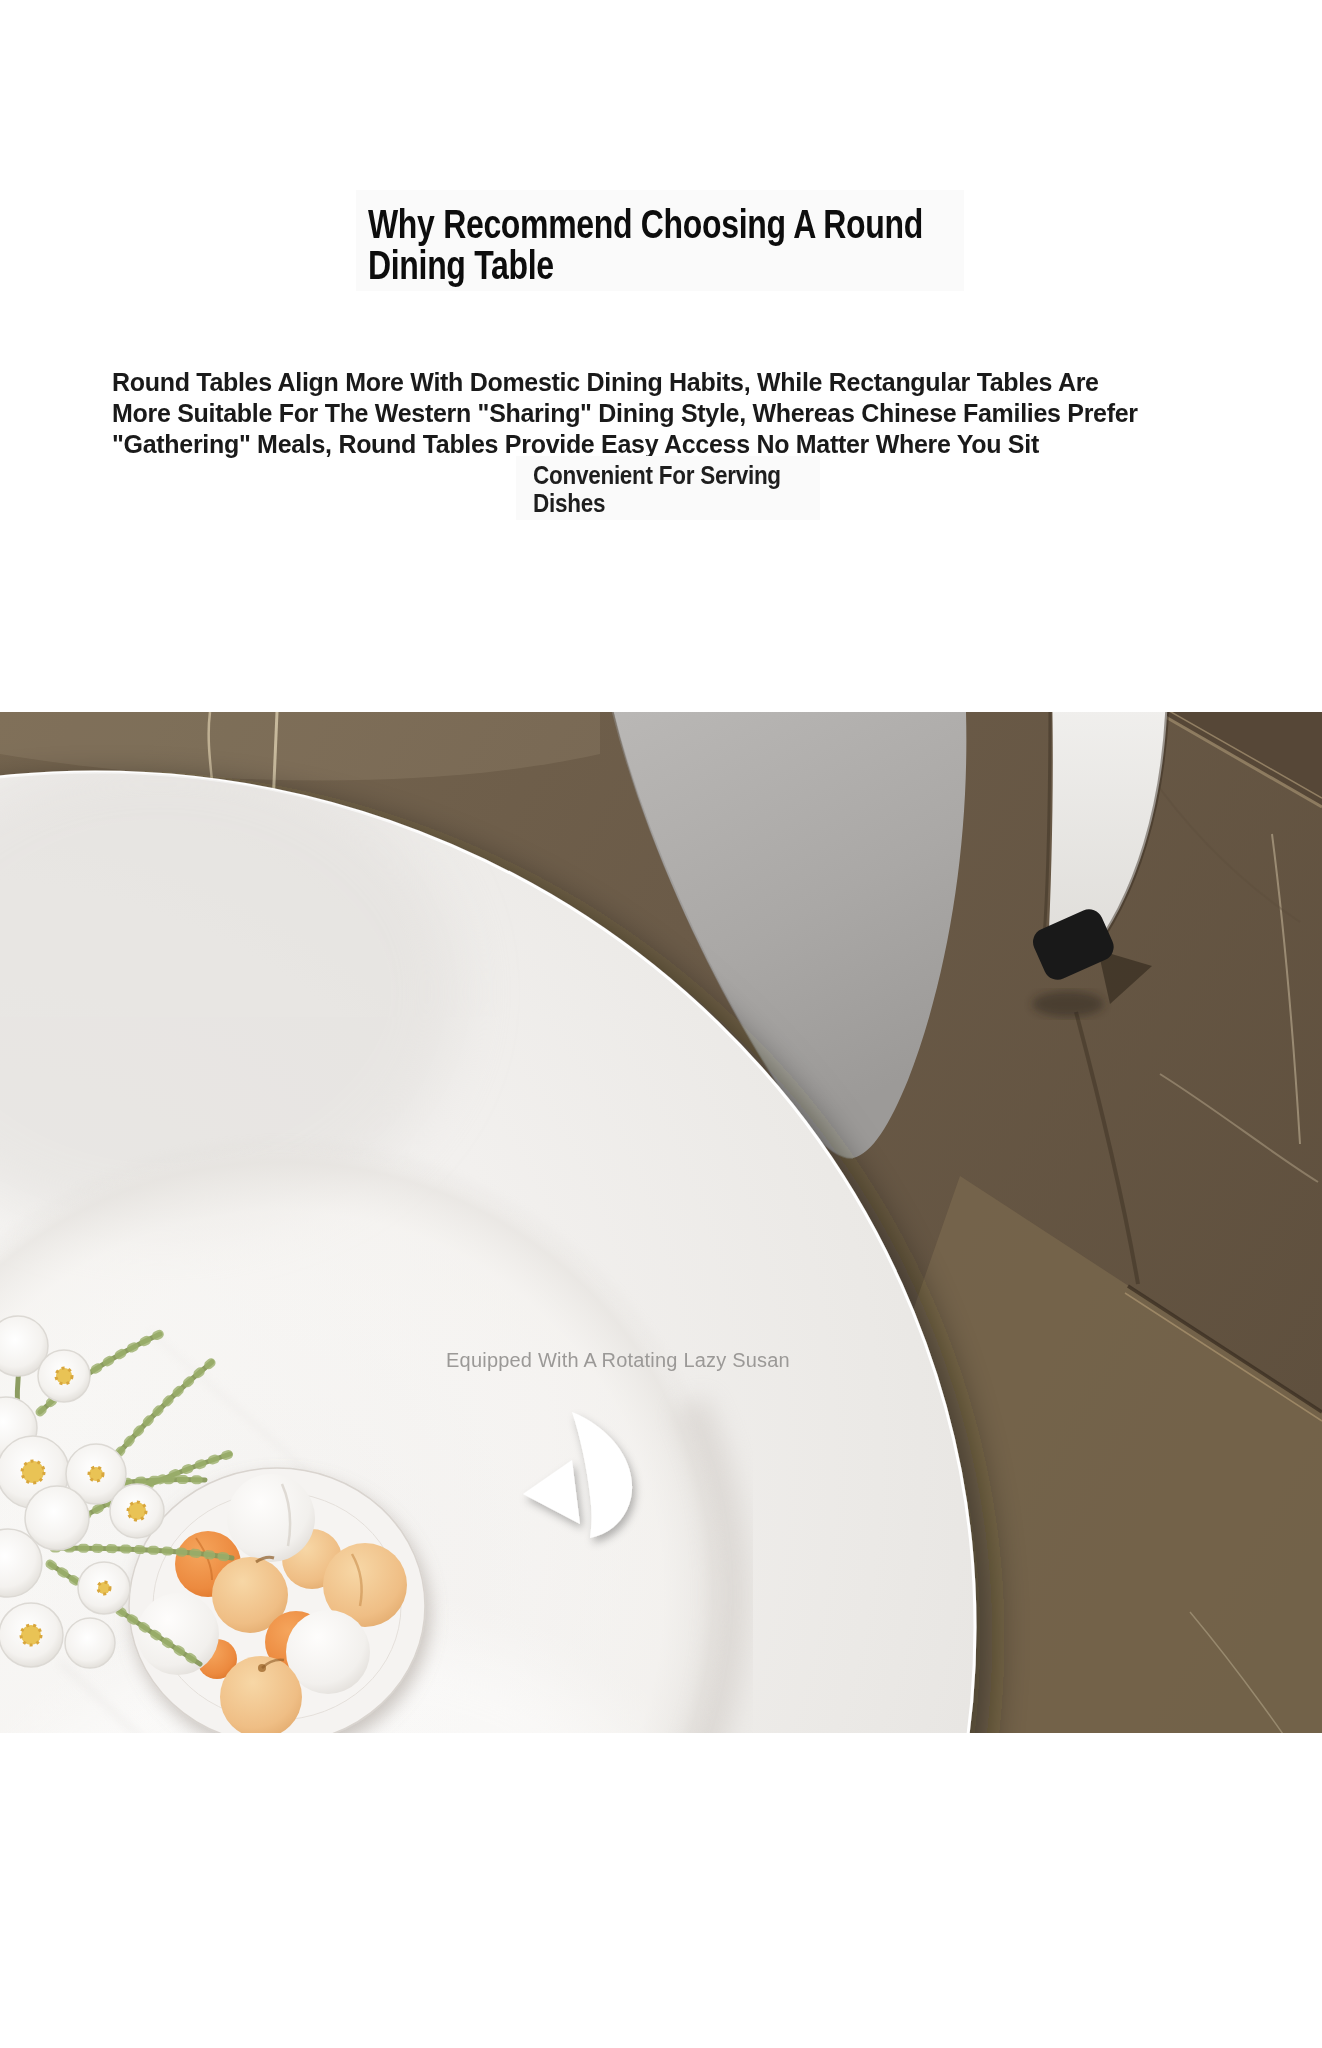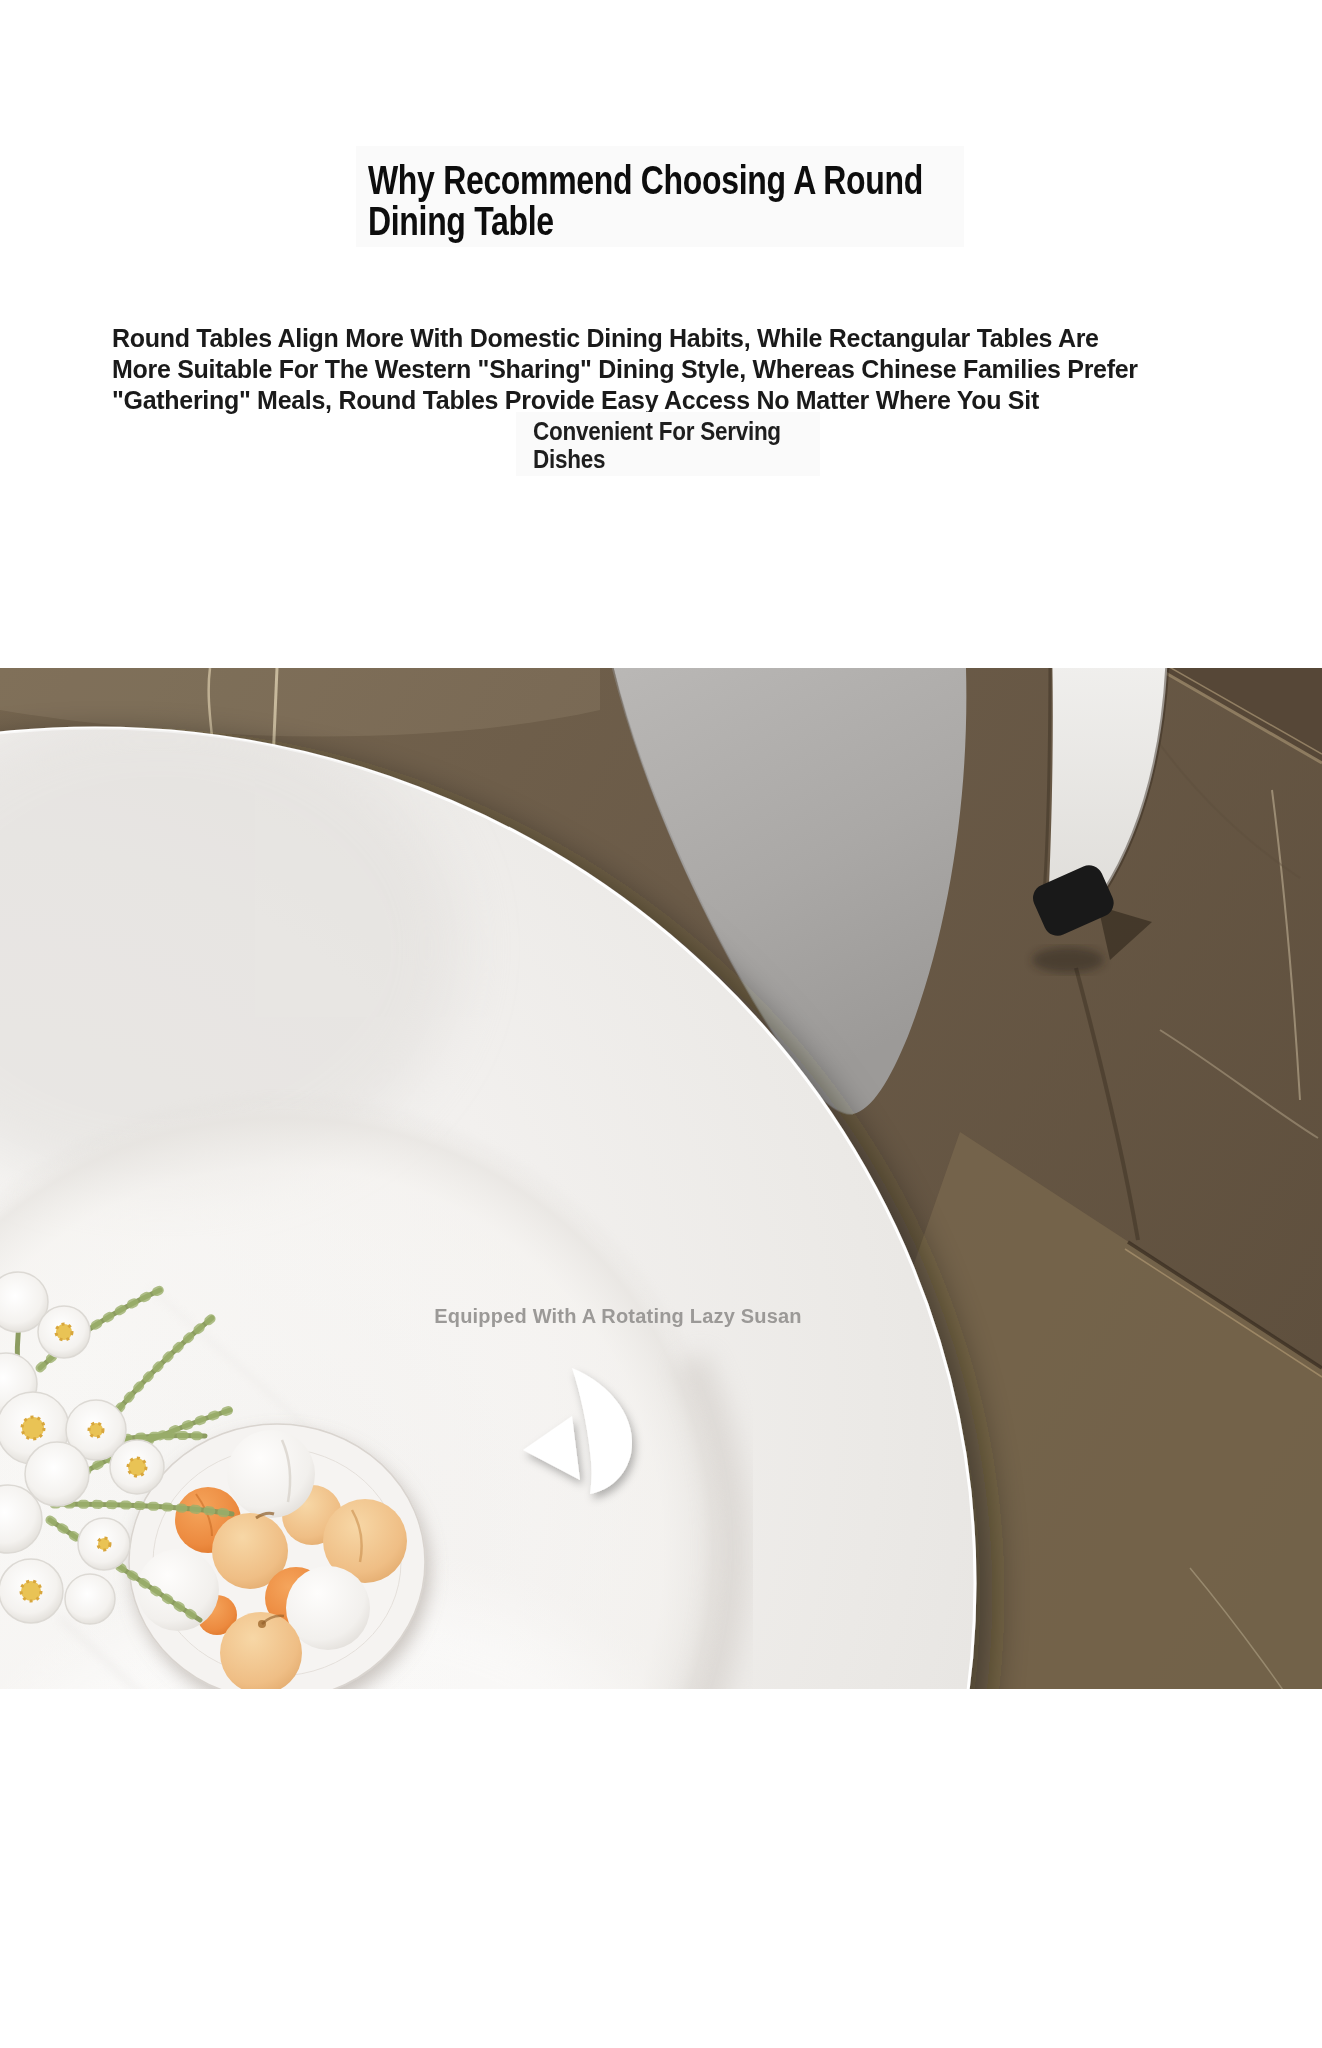--- a/index.html
+++ b/index.html
@@ -1,20 +1,21 @@
 <!DOCTYPE html>
 <html style="--caption-gray: #9b9997; --floor-brown: #6b5b48; --table-white: #f3f1ef; --seat-gray: #b2b0ae; --fruit-orange: #e8813a; --fruit-apricot: #eebc83; --leaf-green: #87985a; --flower-yellow: #e9c355;"><head>
 <meta charset="utf-8">
 <style>
   * { margin:0; padding:0; box-sizing:border-box; }
   html,body { background:#ffffff; }
   .page {
     position:relative; width:1322px; height:1689px;
     background:#ffffff; overflow:hidden;
     font-family:"Liberation Sans","DejaVu Sans",sans-serif;
+    margin-top:44px;
   }
   
   .title-box {
     position:absolute; left:356px; top:146px; width:608px; height:101px;
     background:#fafafa;
   }
   .page-title {
     position:absolute; left:368px; top:160px; width:780px;
     font-size:41px; font-weight:700; line-height:41px; color:#0d0d0d;
     letter-spacing:-0.4px; white-space:pre-line;
@@ -36,21 +37,21 @@
     transform:scaleX(0.9); transform-origin:left top;
   }
   
   .photo {
     position:absolute; left:0; top:668px; width:1322px; height:1380px;
     background:#6b5b48; overflow:hidden;
   }
   .photo svg { display:block; }
   .photo-caption {
     position:absolute; left:398px; top:636px; width:440px;
-    text-align:center; font-size:20px; font-weight:700; line-height:24px;
+    text-align:center; font-size:20px; font-weight:400; line-height:24px;
     color:var(--caption-gray,#9b9997); letter-spacing:0.2px;
   }
 </style>
 </head>
 <body>
 
 <div class="page">
 
   <section>
     <div class="title-box"></div>

